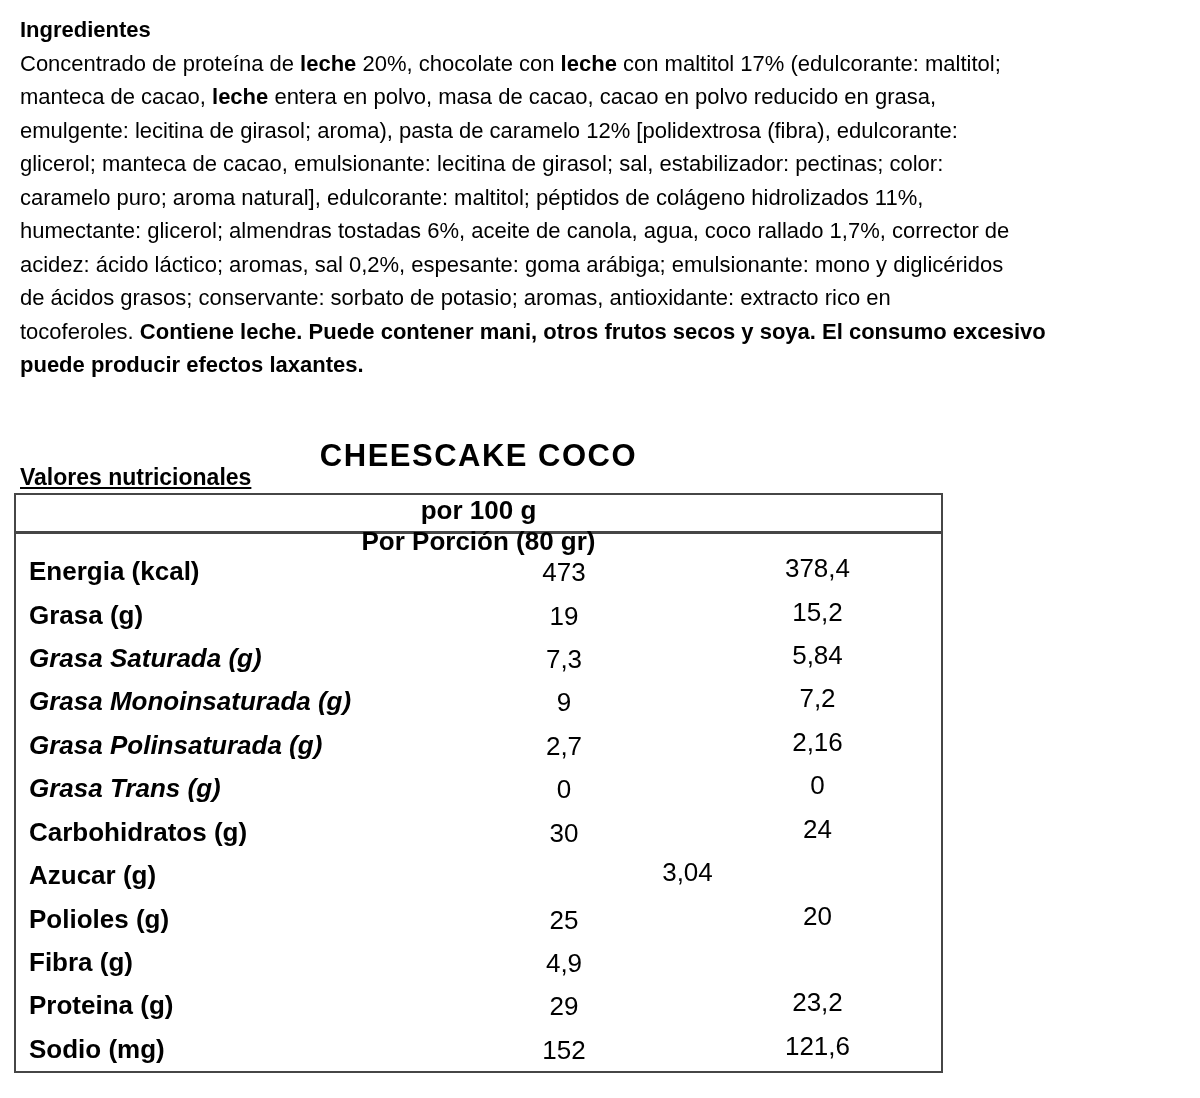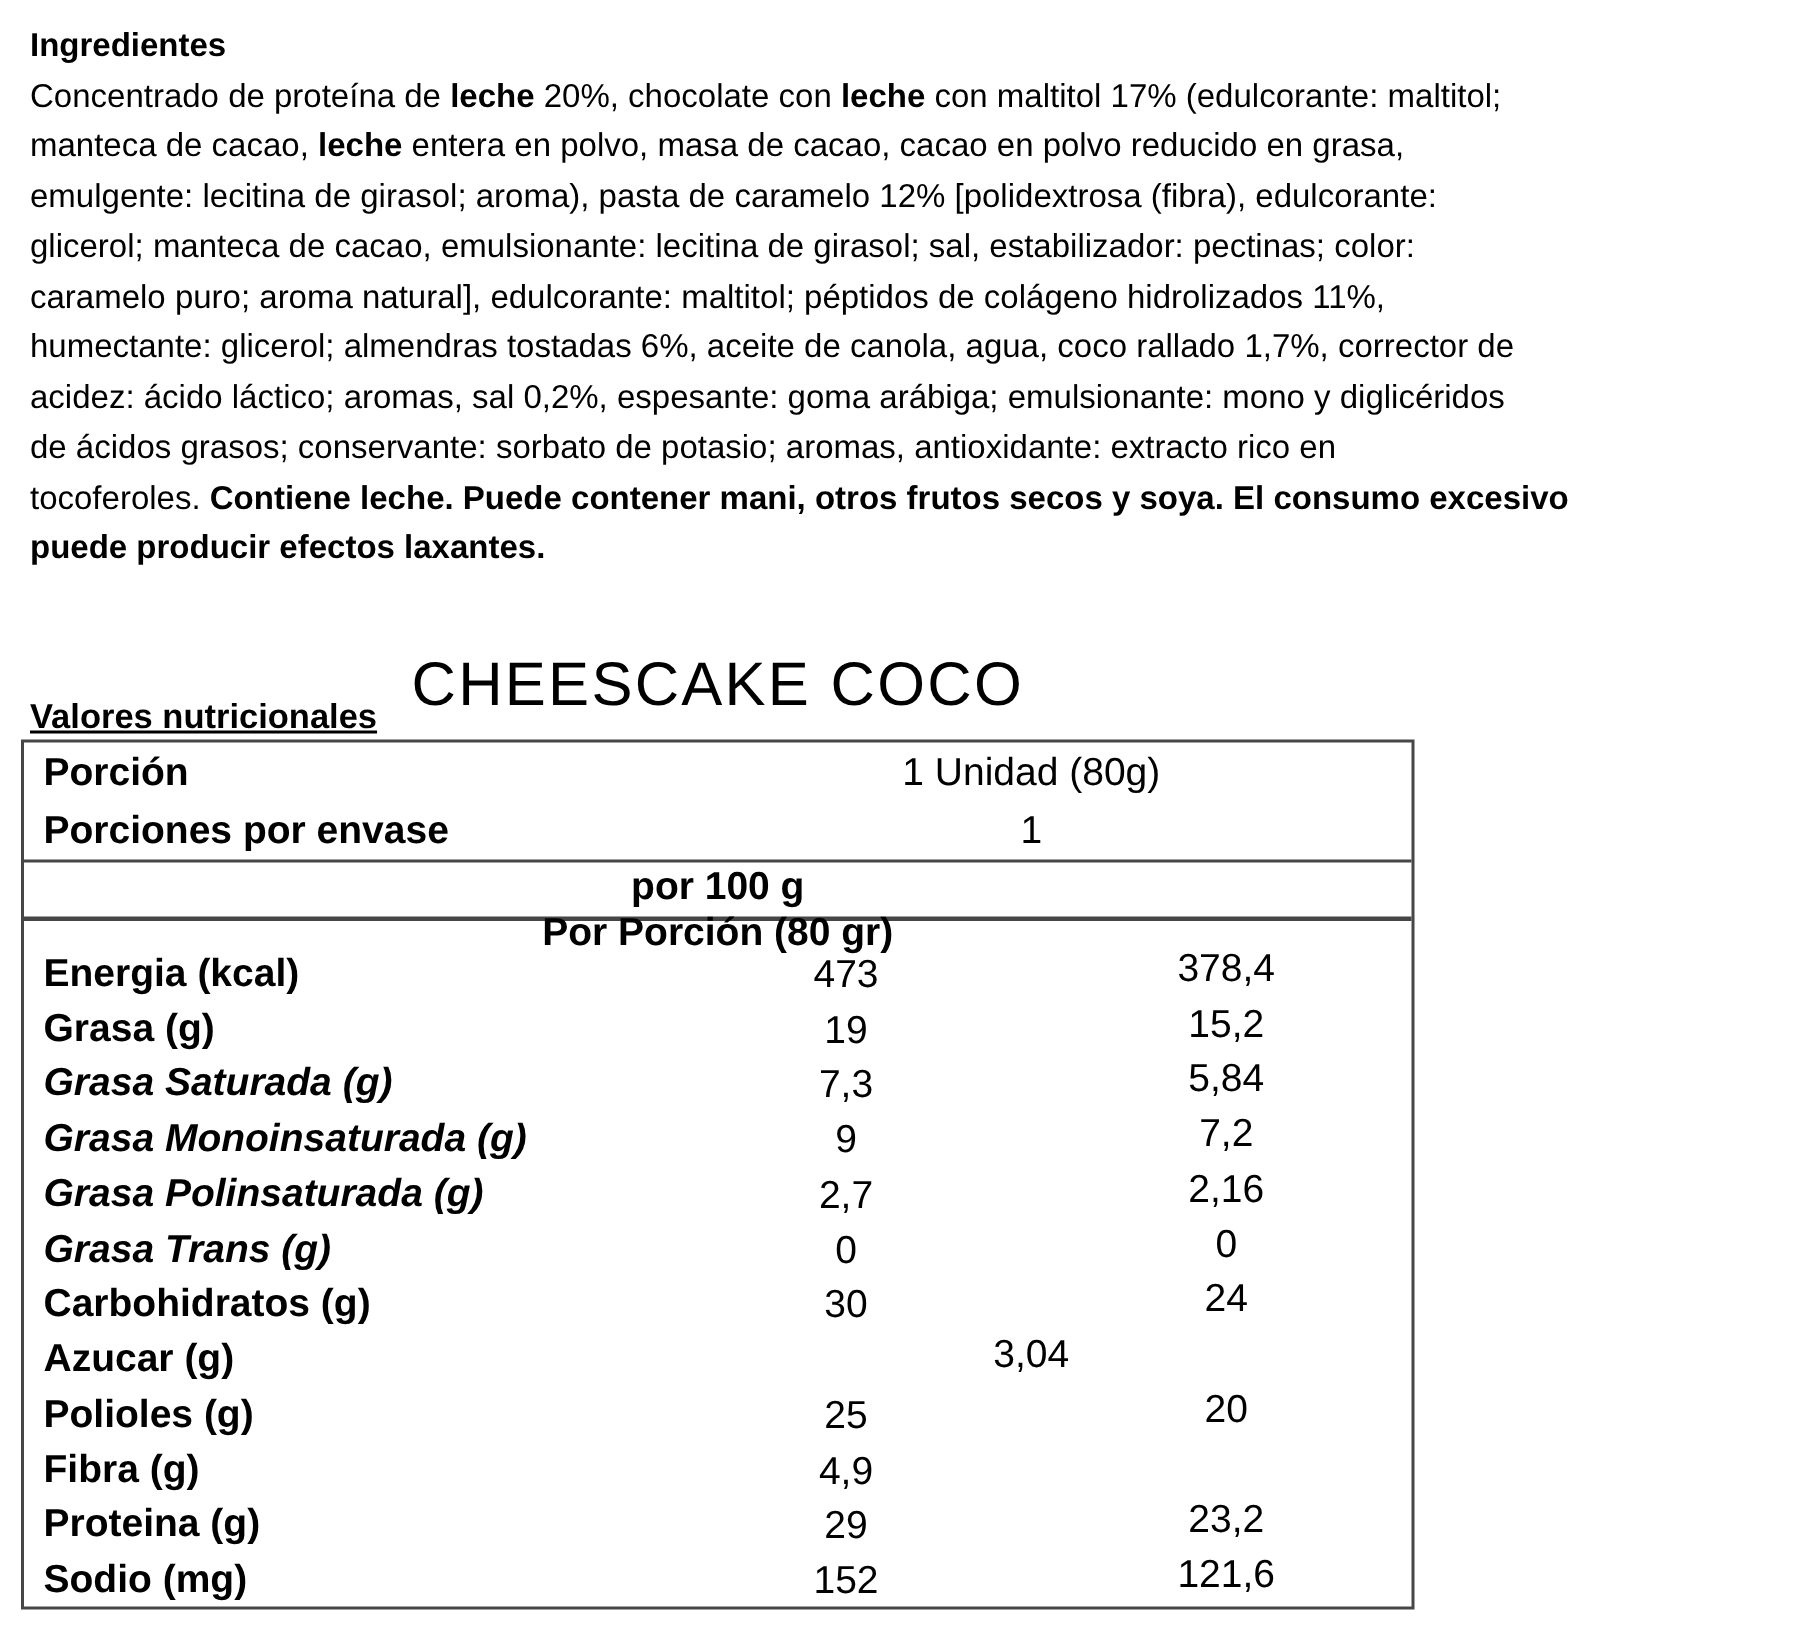--- a/index.html
+++ b/index.html
@@ -14,22 +14,22 @@
   .ingredients {
     position:absolute; left:20px; top:13px;
     font-size:22px; line-height:33.5px; white-space:nowrap;
   }
   .ing-heading { font-weight:bold; }
   .ing-line b { font-weight:bold; }
 
   
   .product-title {
     position:absolute; left:14px; top:434px; width:929px;
-    text-align:center; font-size:41px; line-height:44px;
-    letter-spacing:1.5px; font-weight:400; white-space:nowrap;
+    text-align:center; font-size:31px; line-height:44px;
+    letter-spacing:1.5px; font-weight:700; white-space:nowrap;
   }
 
   
   .section-label {
     position:absolute; left:20px; top:464px;
     font-size:23px; font-weight:bold; line-height:26px; white-space:nowrap;text-decoration:underline;
   }
 
   
   .nutrition-table {
@@ -83,30 +83,20 @@
       <div class="ing-line"><b>puede producir efectos laxantes.</b></div>
     </div>
 </div>
 
 <div class="product-title">CHEESCAKE COCO</div>
 
 <div class="section-label">Valores nutricionales</div>
 
 <div class="nutrition-table">
 
-  <div class="info-section">
-    <div class="info-row">
-      <div class="info-label">Porción</div>
-      <div class="info-value">1 Unidad (80g)</div>
-    </div>
-    <div class="info-row">
-      <div class="info-label">Porciones por envase</div>
-      <div class="info-value">1</div>
-    </div>
-  </div>
 
   <div class="header-row">
     <div class="hdr-spacer"></div>
     <div class="hdr-col2">por 100 g</div>
     <div class="hdr-col3">Por Porción (80 gr)</div>
   </div>
 
   <div class="data-rows">
   <div class="data-row">
     <div class="cell-label">Energia (kcal)</div>

